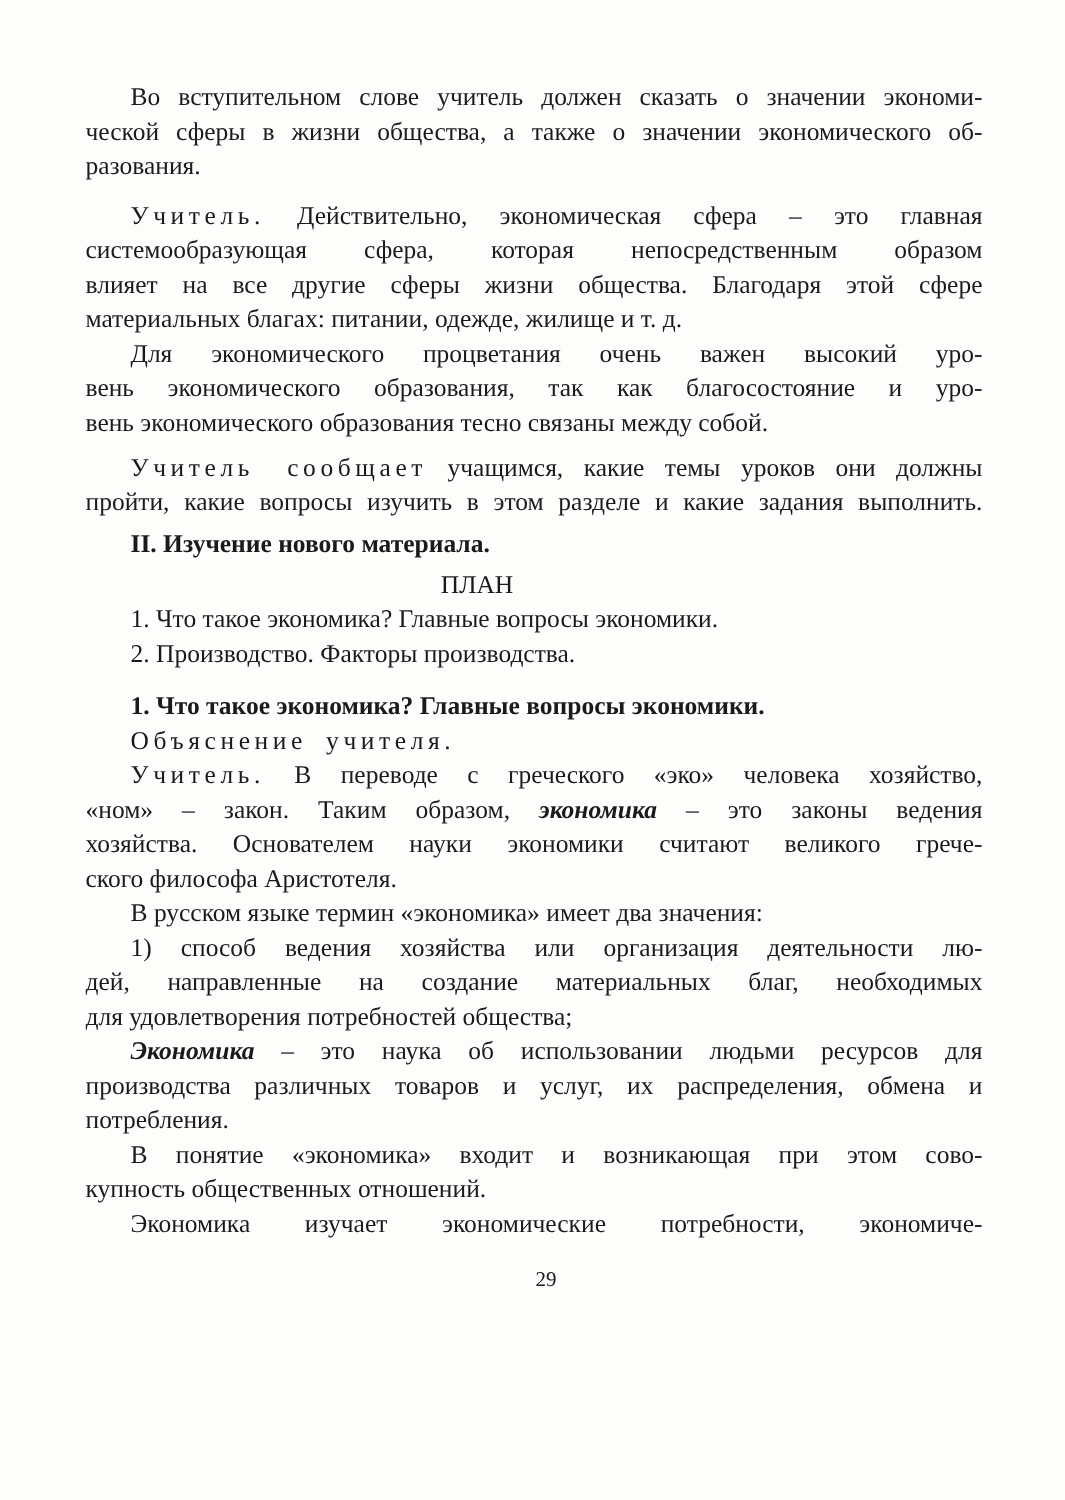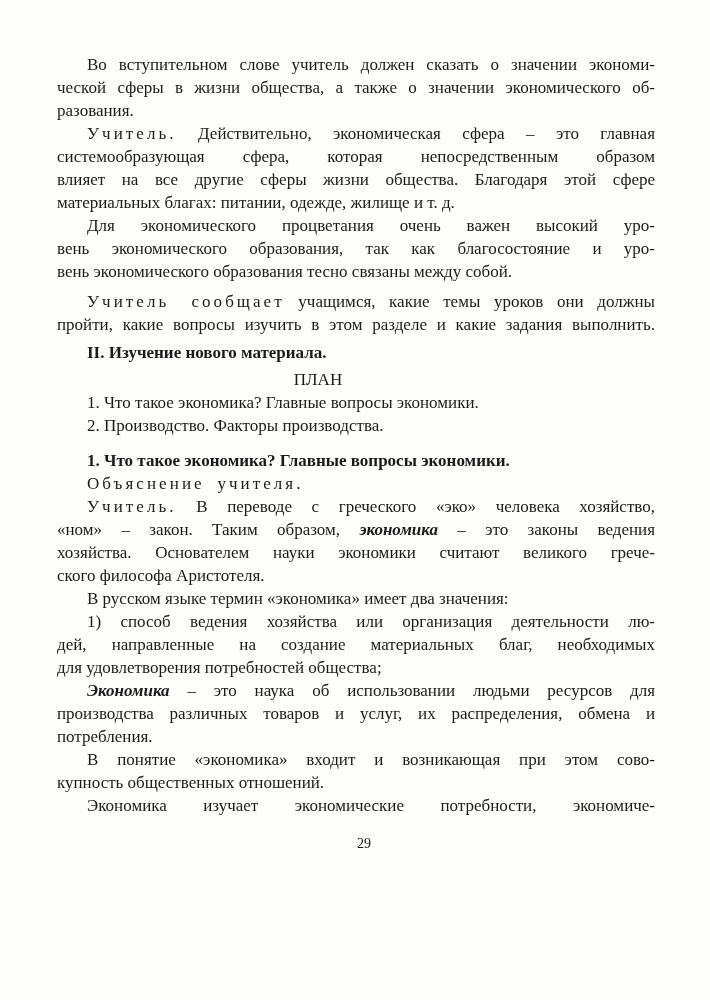--- a/index.html
+++ b/index.html
@@ -63,21 +63,21 @@
 </head>
 <body style="background: rgb(253, 253, 252);">
 
 <div class="page">
   <div class="content" style="color: rgb(26, 26, 26);">
       <div class="block paragraph">
         <div class="line indent"><span>Во вступительном слове учитель должен сказать о значении экономи-</span></div>
         <div class="line"><span>ческой сферы в жизни общества, а также о значении экономического об-</span></div>
         <div class="line endline"><span>разования.</span></div>
       </div>
-      <div class="block paragraph" style="">
+      <div class="block paragraph" style="margin-top: 10px;">
         <div class="line indent"><span class="spaced">Учитель.</span><span> Действительно, экономическая сфера – это главная</span></div>
         <div class="line"><span>системообразующая сфера, которая непосредственным образом</span></div>
         <div class="line"><span>влияет на все другие сферы жизни общества. Благодаря этой сфере</span></div>
         <div class="line endline"><span>материальных благах: питании, одежде, жилище и т. д.</span></div>
       </div>
       <div class="block paragraph">
         <div class="line indent"><span>Для экономического процветания очень важен высокий уро-</span></div>
         <div class="line"><span>вень экономического образования, так как благосостояние и уро-</span></div>
         <div class="line endline"><span>вень экономического образования тесно связаны между собой.</span></div>
       </div>

